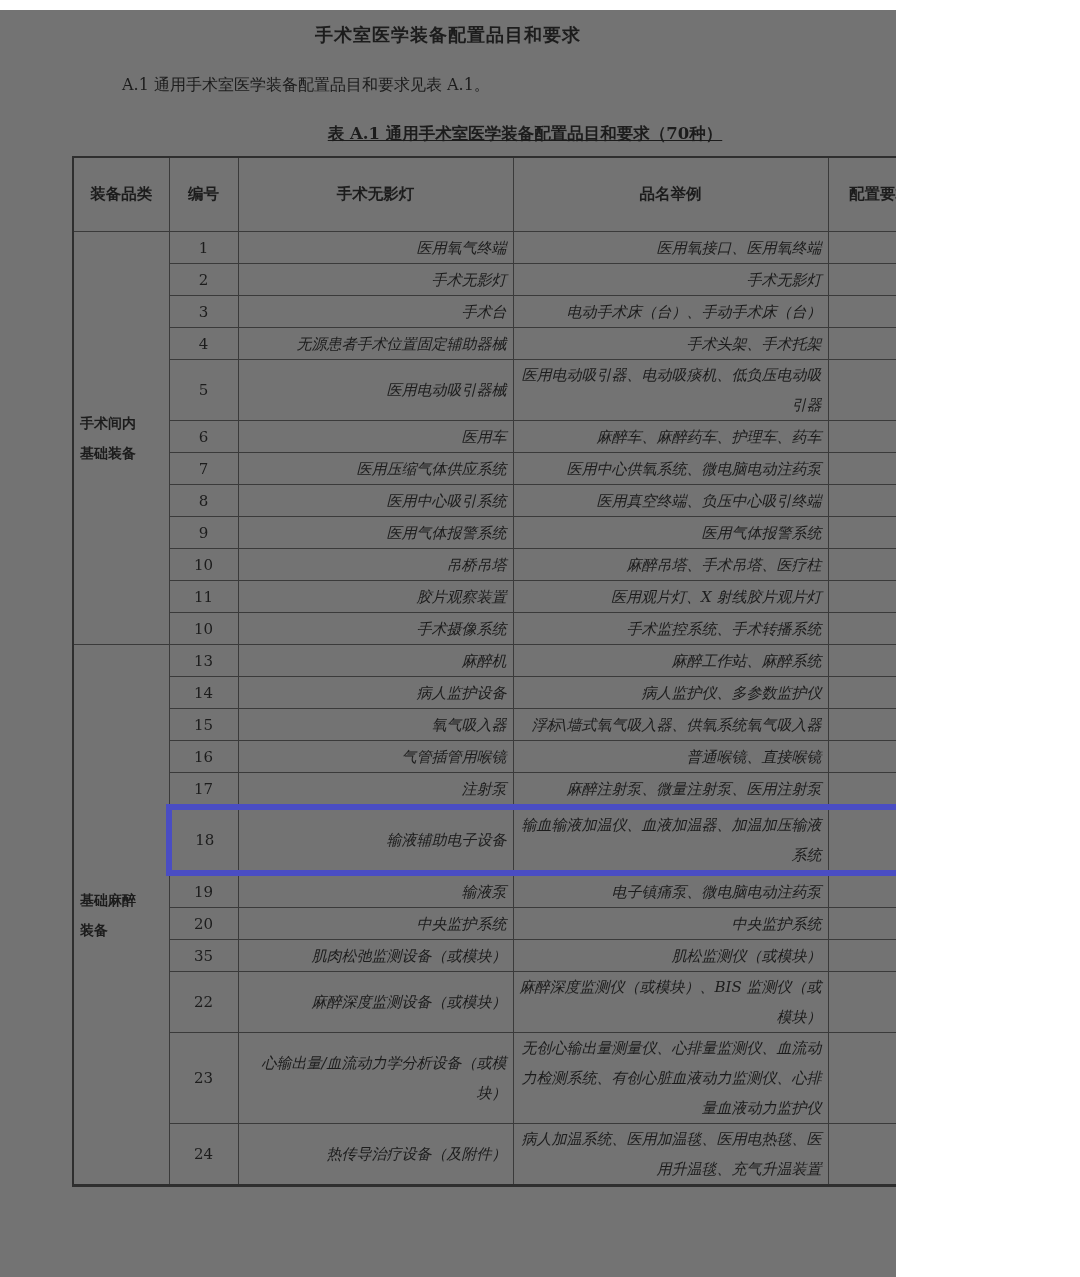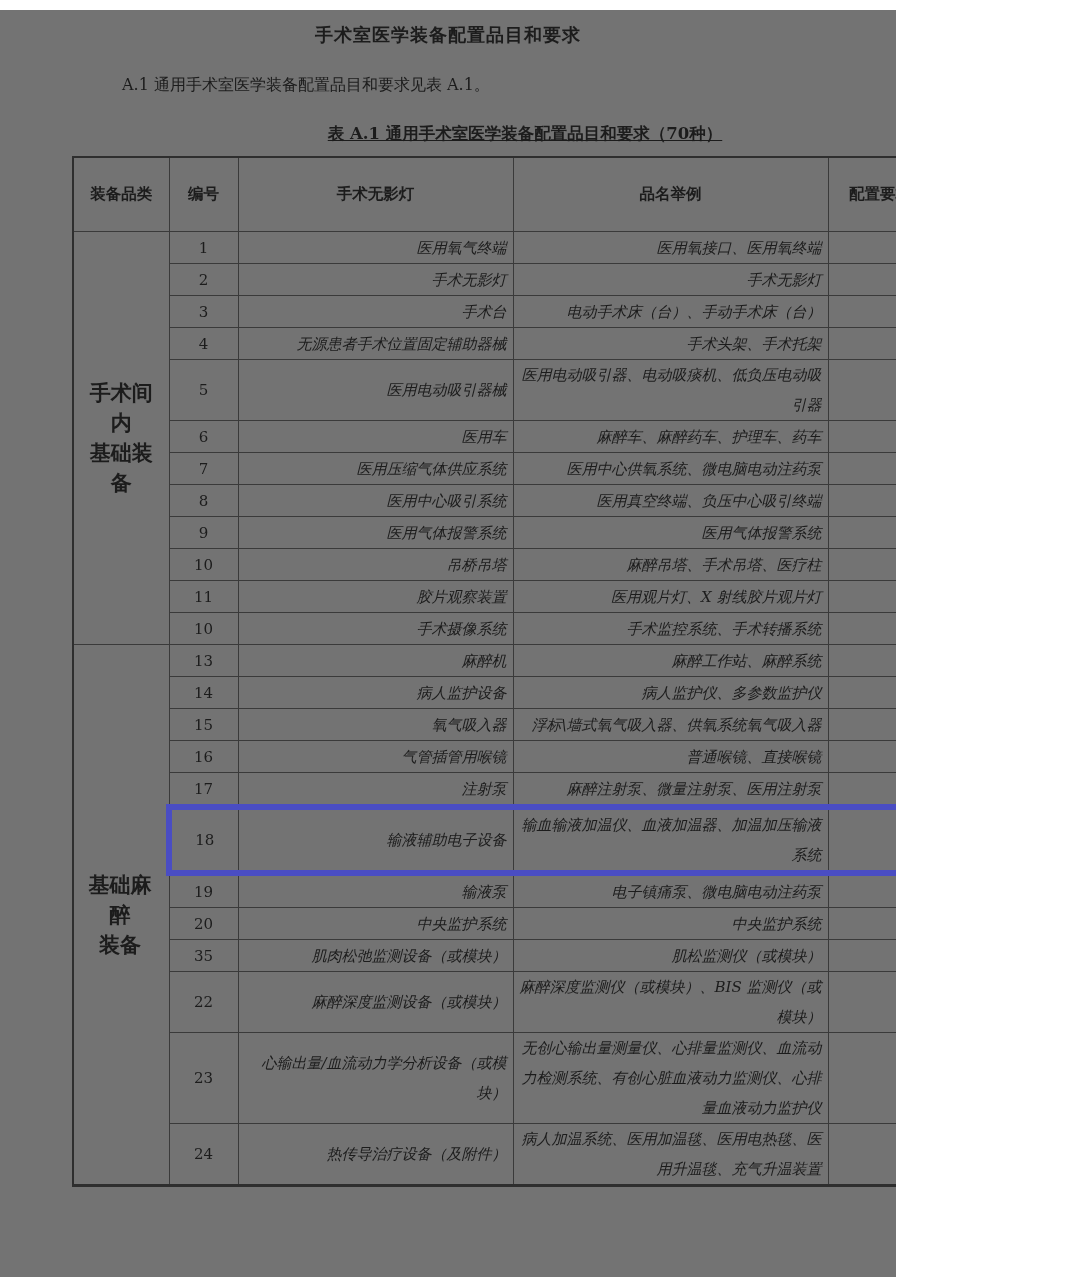--- a/index.html
+++ b/index.html
@@ -67,23 +67,23 @@
   }
   table.equip td {
     height: 31px;
     line-height: 30px;
     padding: 0 6px;
     vertical-align: middle;
   }
   td.c-no, td.c-grade { text-align: center; padding: 0 2px; }
   td.c-item, td.c-examples { text-align: right; padding-left: 13px; padding-right: 9px; font-style: italic; }
   td.cat {
-    text-align: center;
-    font-weight: bold;
-    font-size: 21px;
+    text-align: left;
+    font-weight: bold;
+    font-size: 14px;
     white-space: pre-line;
     line-height: 38px;
     padding: 0 4px;
   }
   tr.hl td { border-top: 6px solid var(--hl-color); border-bottom: 6px solid var(--hl-color); }
   tr.hl td:first-child { border-left: 6px solid var(--hl-color); }
   tr.hl td:last-child { border-right: 6px solid var(--hl-color); }
 </style>
 </head>
 <body>

